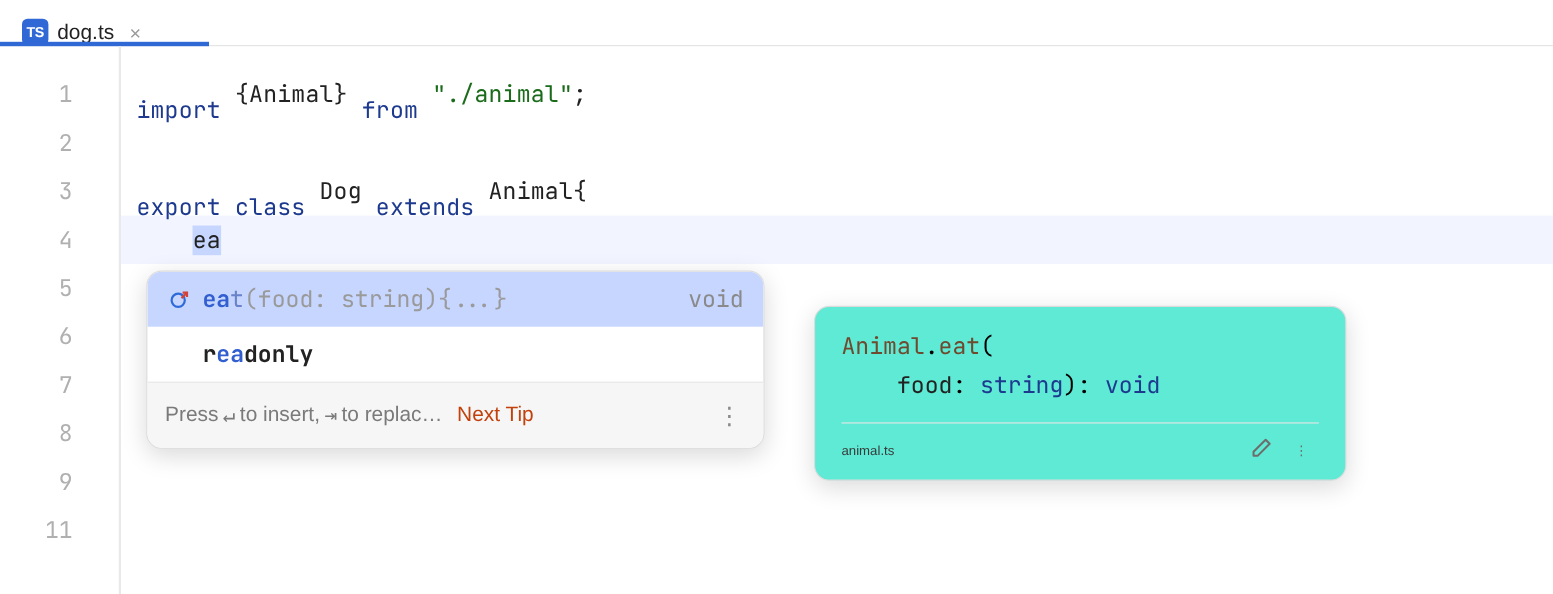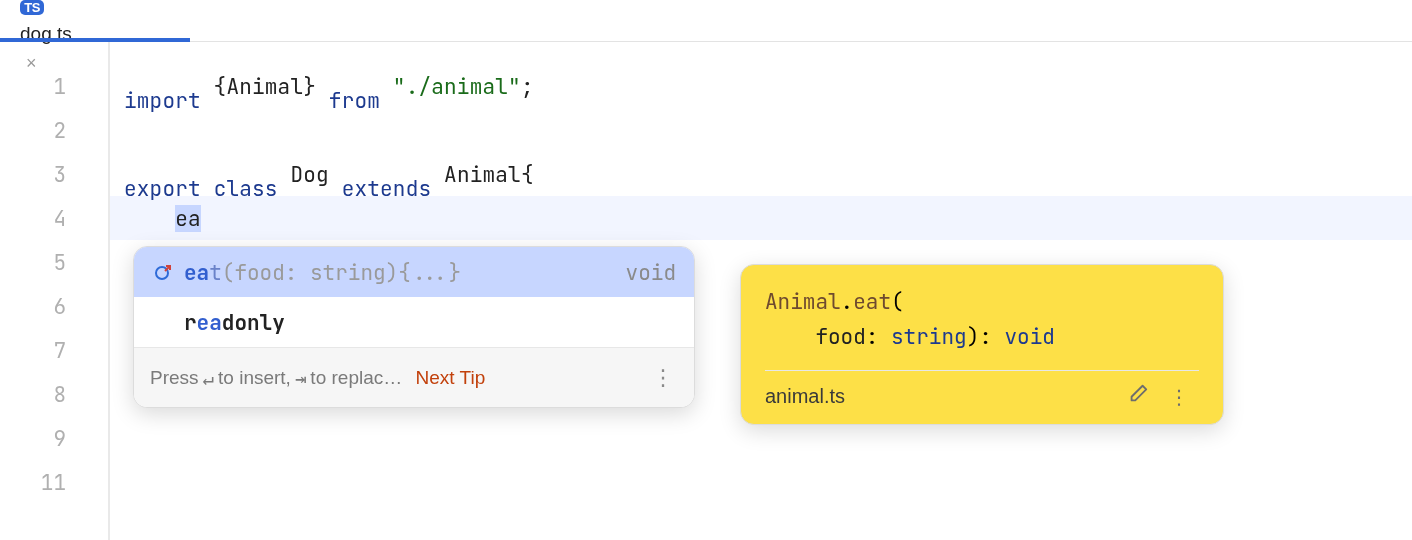--- a/index.html
+++ b/index.html
@@ -14,28 +14,27 @@
   .tabbar {
     height: 42px;
     border-bottom: 1px solid #e3e3e3;
     display: flex;
     align-items: center;
     position: relative;
     padding-left: 10px;
   }
   .tab {
     display: flex;
-    align-items: flex-start;
+    align-items: flex-end;
     gap: 8px;
     height: 100%;
     padding: 0 10px;
     font-family: -apple-system, "Segoe UI", sans-serif;
     font-size: 19px;
     color: #222;
-    flex-direction: column;
   }
   .ts-badge {
     width: 24px;
     height: 24px;
     background: #3068d6;
     border-radius: 5px;
     color: #fff;
     font-size: 13px;
     font-weight: 700;
     display: flex;
@@ -152,43 +151,43 @@
   .ac-footer-more {
     margin-left:auto;
     color:#8a8a8a;
     font-size:22px;
     padding: 0 4px;
   }
   
   .quickdoc {
     position:absolute;
     left: 740px;
-    top: 264px;
+    top: 278px;
     width: 484px;
-    background:#fde047;
+    background:#5eead4;
     border:1px solid #dcdcdc;
     border-radius:14px;
     box-shadow: 0 6px 22px rgba(0,0,0,0.14);
     z-index:10;
     padding: 20px 24px 14px 24px;
     font-size:21px;
     font-family:"JetBrains Mono", monospace;
   }
   .qd-sig { line-height:1.65; white-space:pre; }
   .qd-cls { color:#6e4a2f; }
   .qd-fn  { color:#6e4a2f; }
   .qd-par { color:#222; }
   .qd-ty  { color:#1d3a8f; }
   .qd-sep { border-top:1px solid #e7e7e7; margin: 16px 0 12px 0; }
   .qd-bottom {
     display:flex;
     align-items:center;
     font-family:-apple-system, sans-serif;
     color:#3a3a3a;
-    font-size:20px;
+    font-size:12px;
   }
   .qd-bottom .spacer{flex:1;}
   .qd-icon { color:#6d6d6d; padding:0 10px; }
 </style>
 </head>
 <body>
 
 <div class="tabbar">
   <div class="tab">
     <span class="ts-badge">TS</span>

